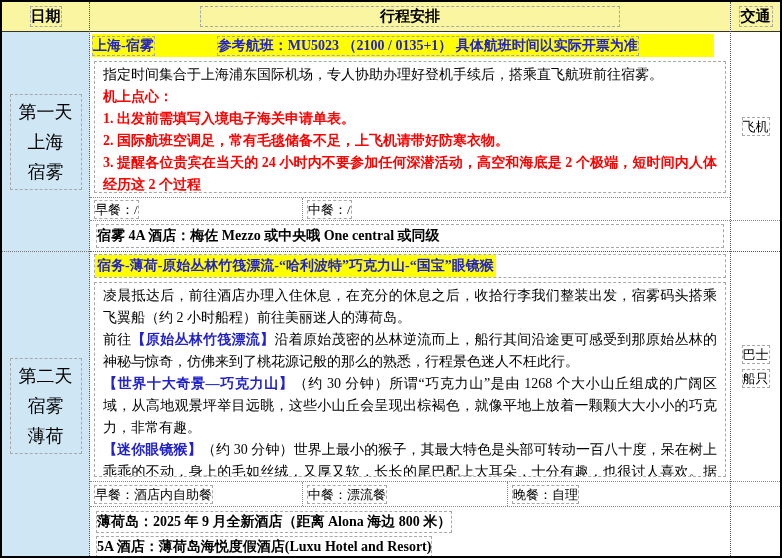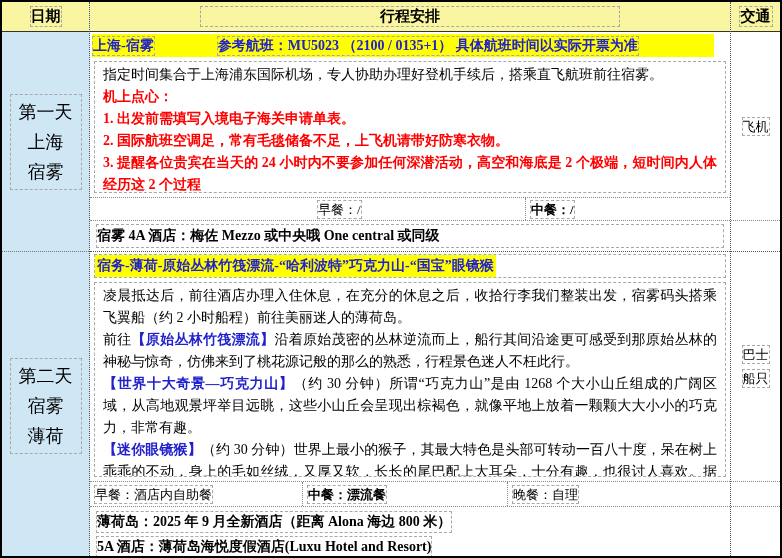--- a/index.html
+++ b/index.html
@@ -40,24 +40,24 @@
 
   .descwrap { border-bottom:1px dotted #888; }
   .descbox {
     border:1px dashed #a8a8a8; margin:2px 4px; padding:2px 8px;
     height:calc(100% - 6px); overflow:hidden;
   }
   .d1-desc { height:139px; font-size:14px; }
   .d1-desc p { line-height:22px; text-align:justify; }
   .red { color:#ff0000; font-weight:bold; }
 
-  .meal-row { height:23px; display:flex; border-bottom:1px dotted #888; font-size:13px;justify-content:flex-end; }
+  .meal-row { height:23px; display:flex; border-bottom:1px dotted #888; font-size:13px; }
   .meal-cell { display:flex; align-items:center; padding-left:4px; }
   .meal-cell.c1 { width:212px; }
-  .meal-cell.c2 { width:205px; border-left:1px dotted #888;font-weight:bold; }
+  .meal-cell.c2 { width:205px; border-left:1px dotted #888; }
   .meal-cell.c3 { flex:1; border-left:1px dotted #888; }
   .meal-cell .mark { line-height:17px; }
 
   .hotel-row { height:31px; border-bottom:1px dotted #555; font-weight:bold; font-size:14px;
     display:flex; align-items:center; }
   .hotel-row .mark { display:block; margin:17px 6px; width:calc(100% - 12px); line-height:22px; }
 
   .d2-title { height:28px; display:flex; align-items:center; }
   .d2-title .mark { display:flex; align-items:center; margin:0 4px; width:calc(100% - 8px); height:24px; }
   .d2-title .hl { background:#ffff00; font-size:14px; line-height:22px; padding:0 2px; }

